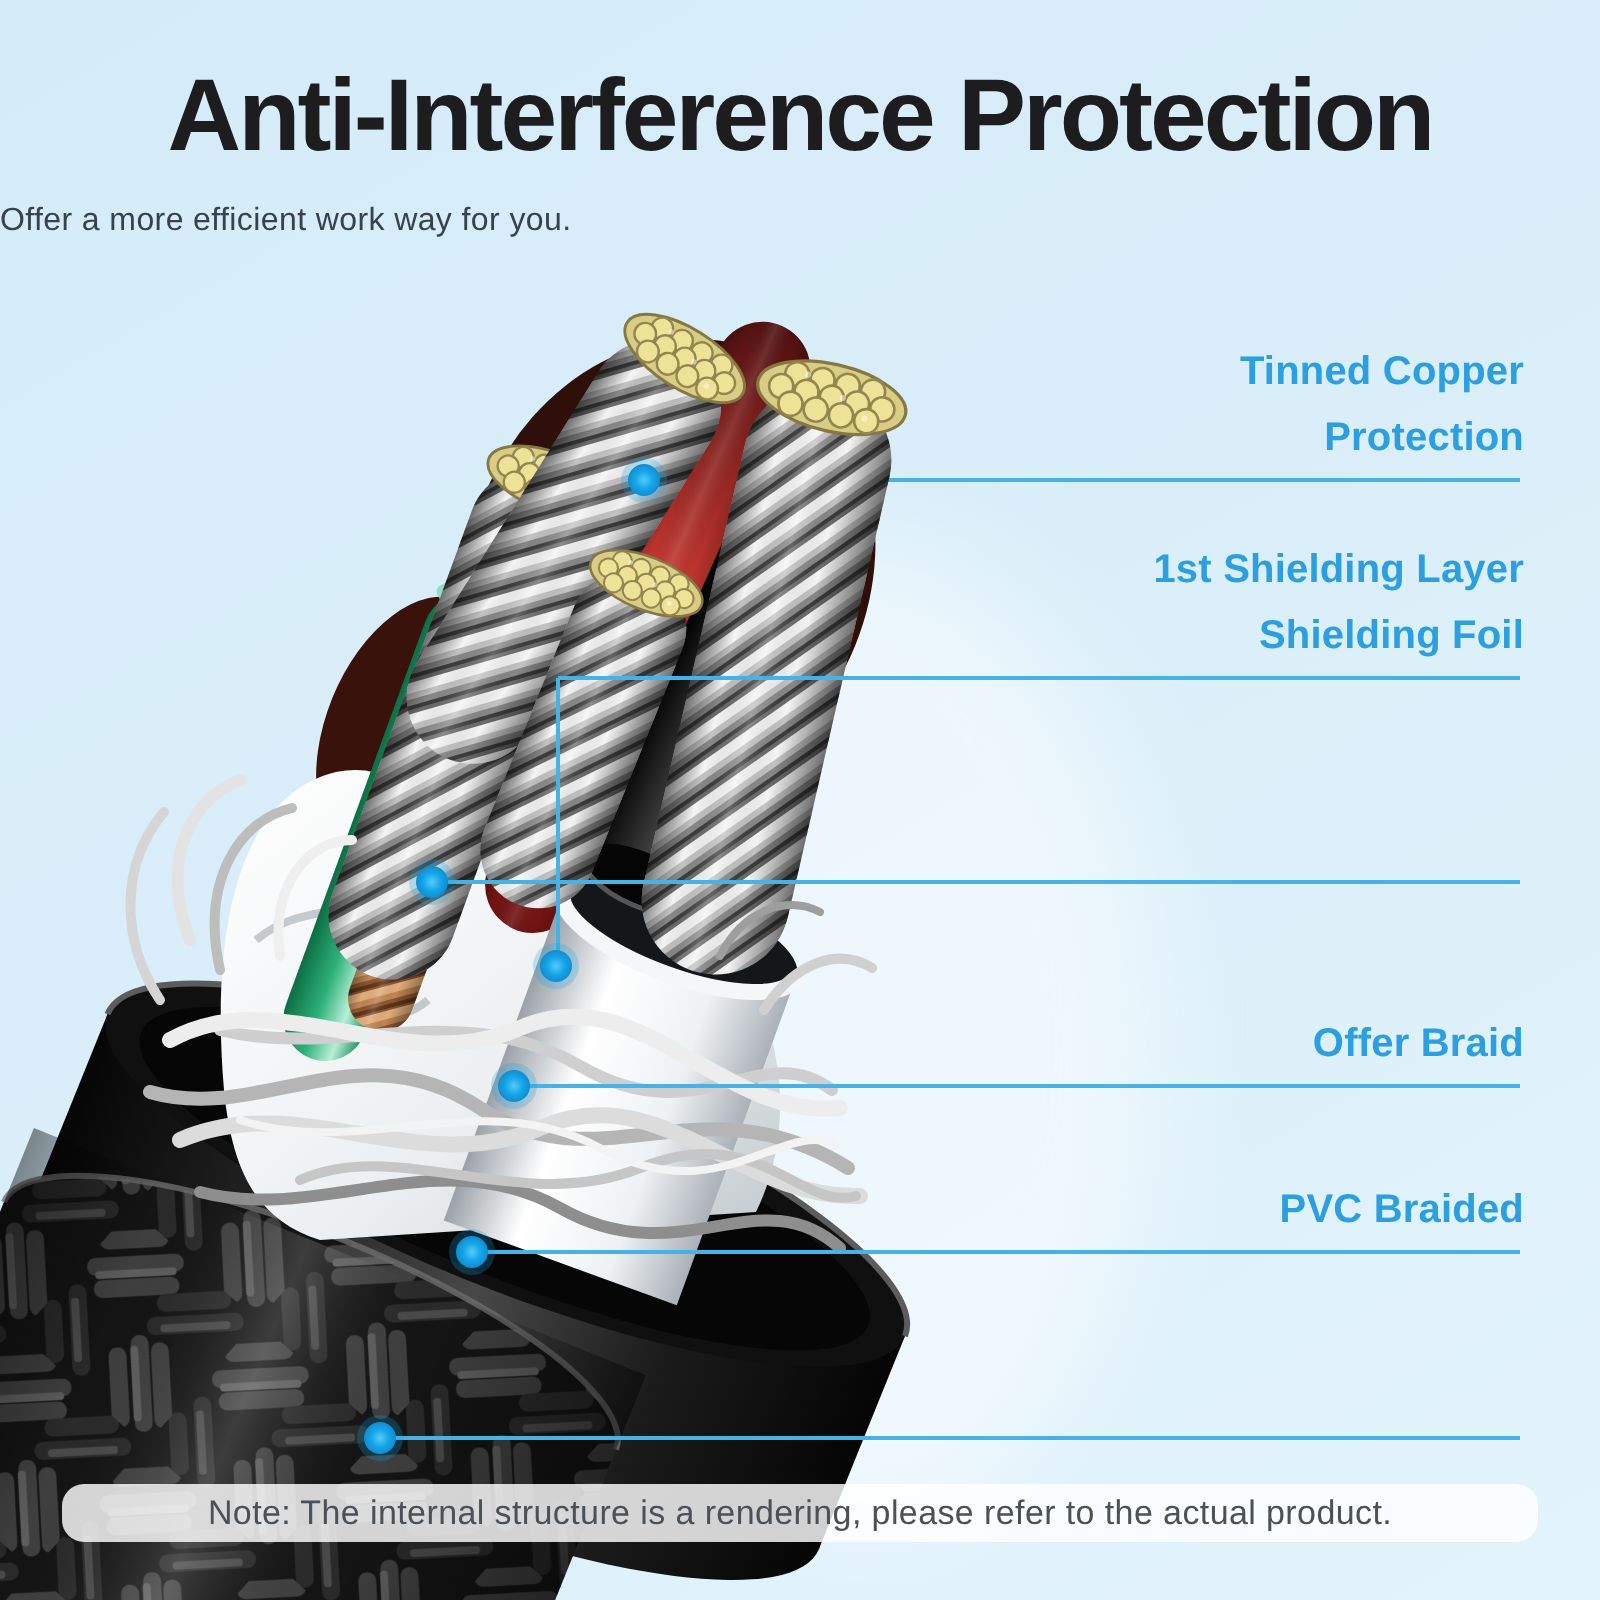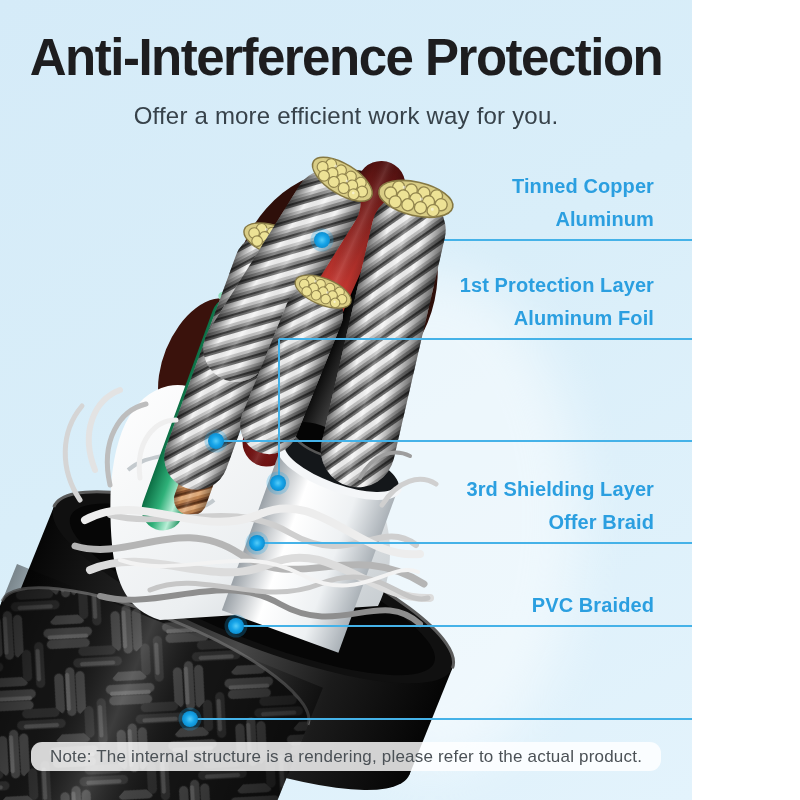--- a/index.html
+++ b/index.html
@@ -1,25 +1,25 @@
 <!DOCTYPE html>
 <html><head>
 <meta charset="utf-8">
 <style>
   html,body{margin:0;padding:0;}
   .stage{
-    position:relative;width:692px;height:800px;overflow:hidden;
+    position:relative;width:800px;height:800px;overflow:hidden;
     background:linear-gradient(150deg,#d5ebf8 0%,#d9eef9 45%,#e3f3fc 100%);
     font-family:"Liberation Sans","DejaVu Sans",sans-serif;
   }
   .stage svg{position:absolute;left:0;top:0;}
   .hdr{position:absolute;left:0;right:0;top:28px;text-align:center;
     font-size:51px;font-weight:800;letter-spacing:-1.5px;color:#1d1d1f;}
-  .sub{position:absolute;left:0;right:0;top:102px;text-align:center;
-    font-size:24px;font-weight:400;color:#37424a;letter-spacing:.2px;}
+  .sub{position:absolute;left:0;right:0;top:102px;
+    font-size:16px;font-weight:400;color:#37424a;letter-spacing:.2px;}
   .co{position:absolute;right:38px;text-align:right;color:#2b9fe0;
     font-size:20px;font-weight:600;line-height:33px;letter-spacing:.1px;}
   .co .l2:empty{display:none;}
   .co span{display:block;}
   .note{position:absolute;left:31px;right:31px;top:742px;height:29px;
     background:rgba(255,255,255,.82);border-radius:11px;
     display:flex;align-items:center;justify-content:center;
     font-size:17px;color:#4b5156;letter-spacing:.2px;white-space:nowrap;}
 </style>
 </head>
@@ -264,28 +264,27 @@
           <circle cx="190" cy="719" r="8" fill="url(#dotG)"></circle>
         </g>
   </g>
 </svg>
 
   <div class="hdr">Anti-Interference Protection</div>
   <div class="sub">Offer a more efficient work way for you.</div>
 
   <div class="co" style="bottom:564px;">
     <span class="l1">Tinned Copper</span>
-    <span class="l2">Aluminum</span>
+    <span class="l2">Protection</span>
   </div>
   <div class="co" style="bottom:465px;">
-    <span class="l1">1st Protection Layer</span>
-    <span class="l2">Aluminum Foil</span>
+    <span class="l1">1st Shielding Layer</span>
+    <span class="l2">Shielding Foil</span>
   </div>
   <div class="co" style="bottom:261px;">
-    <span class="l1">3rd Shielding Layer</span>
     <span class="l2">Offer Braid</span>
   </div>
   <div class="co" style="bottom:178px;">
     <span class="l1">PVC Braided</span>
 
   </div>
 
   <div class="note">
     <span>Note: The internal structure is a rendering, please refer to the actual product.</span>
   </div>

